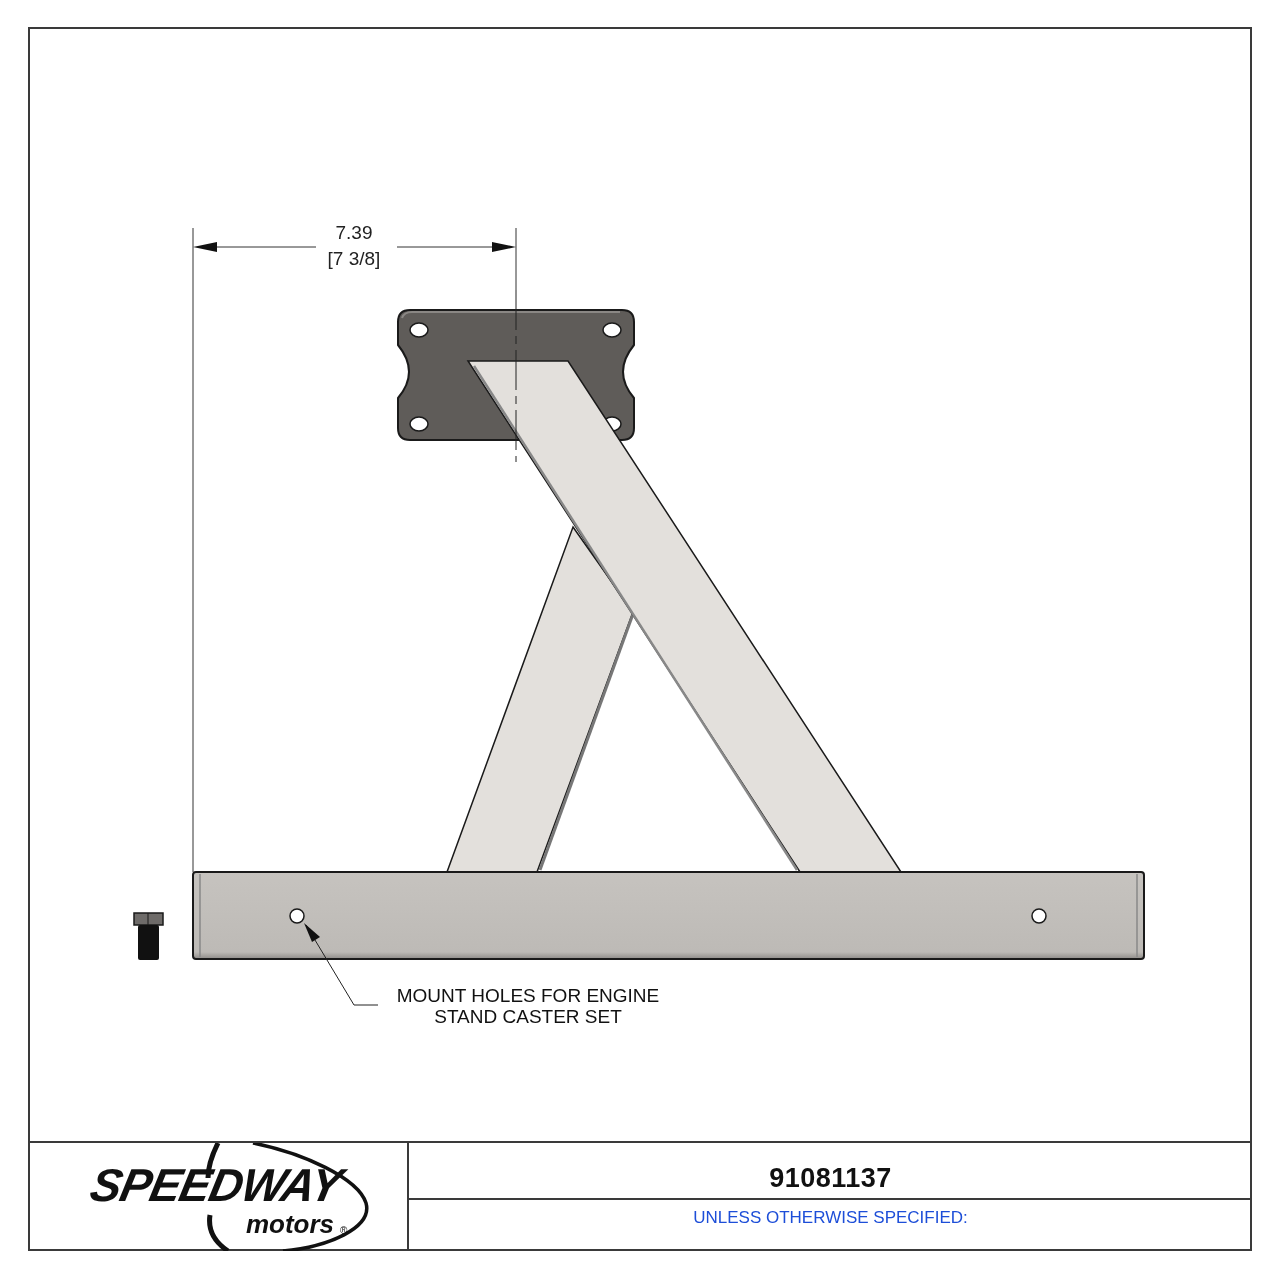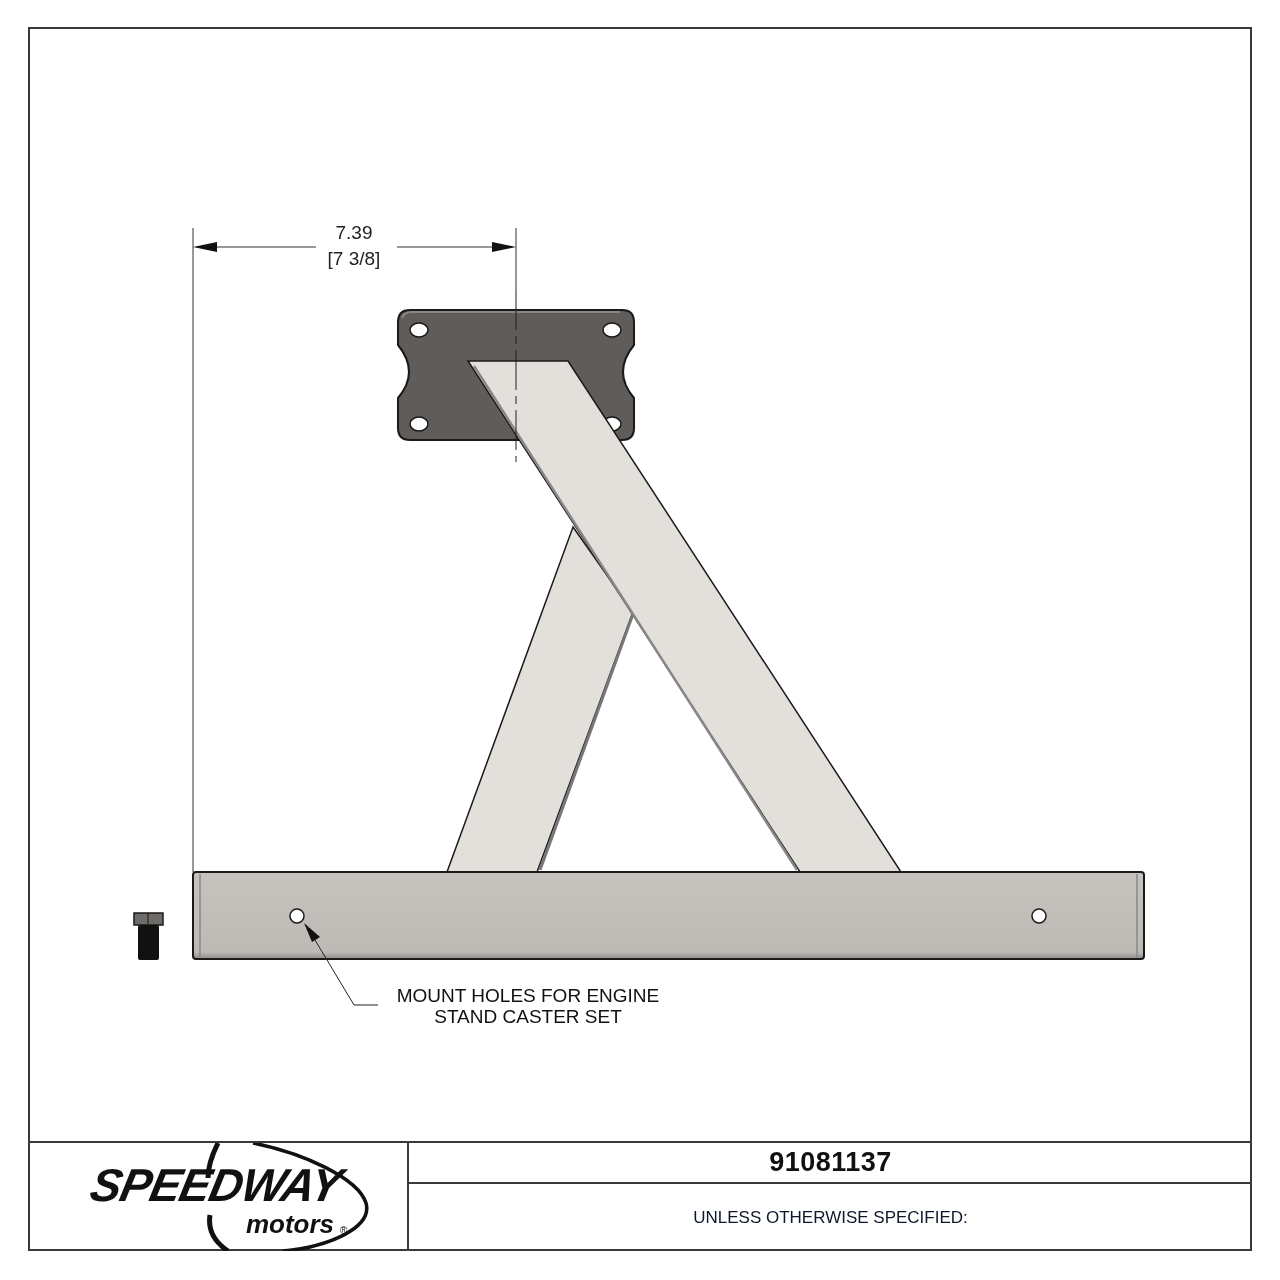--- a/index.html
+++ b/index.html
@@ -3,24 +3,24 @@
 <meta charset="utf-8">
 <style>
   html, body { margin: 0; padding: 0; background: #ffffff; }
   body { width: 1280px; height: 1280px; position: relative; overflow: hidden; font-family: "Liberation Sans", sans-serif; }
   #sheet { position: absolute; left: 28px; top: 27px; width: 1224px; height: 1224px; border: 2px solid #3a3a3a; box-sizing: border-box; }
   #drawing { position: absolute; left: 0; top: 0; width: 1280px; height: 1280px; }
   .dim-text { font-family: "Liberation Sans", sans-serif; font-size: 19px; fill: #222; }
   .note-text { font-family: "Liberation Sans", sans-serif; font-size: 19px; fill: #111; }
   #title-block { position: absolute; left: 28px; top: 1141px; width: 1224px; height: 110px; border-top: 2px solid #3a3a3a; box-sizing: border-box; }
   #logo-cell { position: absolute; left: 0; top: 0; width: 381px; height: 108px; border-right: 2px solid #3a3a3a; box-sizing: border-box; }
-  #part-cell { position: absolute; left: 381px; top: 0; right: 0; height: 41px; border-bottom: 2px solid #3a3a3a; box-sizing: border-box; display: flex; align-items: center; justify-content: center; }
+  #part-cell { position: absolute; left: 381px; top: 16px; right: 0; height: 41px; border-bottom: 2px solid #3a3a3a; box-sizing: border-box; display: flex; align-items: center; justify-content: center; }
   #part-number { font-family: "Liberation Sans", sans-serif; font-weight: bold; font-size: 27px; color: #111; letter-spacing: 0.5px; }
   #notes-cell { position: absolute; left: 381px; top: 41px; right: 0; bottom: 0; display: flex; flex-direction: column; align-items: center; justify-content: center; }
-  .note-line { font-family: "Liberation Sans", sans-serif; font-size: 17px; color: #0f172a; line-height: 19px; white-space: nowrap; }
+  .note-line { font-family: "Liberation Sans", sans-serif; font-size: 17px; color: #1d4ed8; line-height: 19px; white-space: nowrap; }
 </style>
 </head>
 <body>
 
 <div id="sheet"></div>
 
 <svg id="drawing" viewBox="0 0 1280 1280" xmlns="http://www.w3.org/2000/svg">
   <defs>
     <linearGradient id="railGrad" x1="0" y1="0" x2="0" y2="1">
       <stop offset="0" stop-color="#c6c3bf"></stop>

